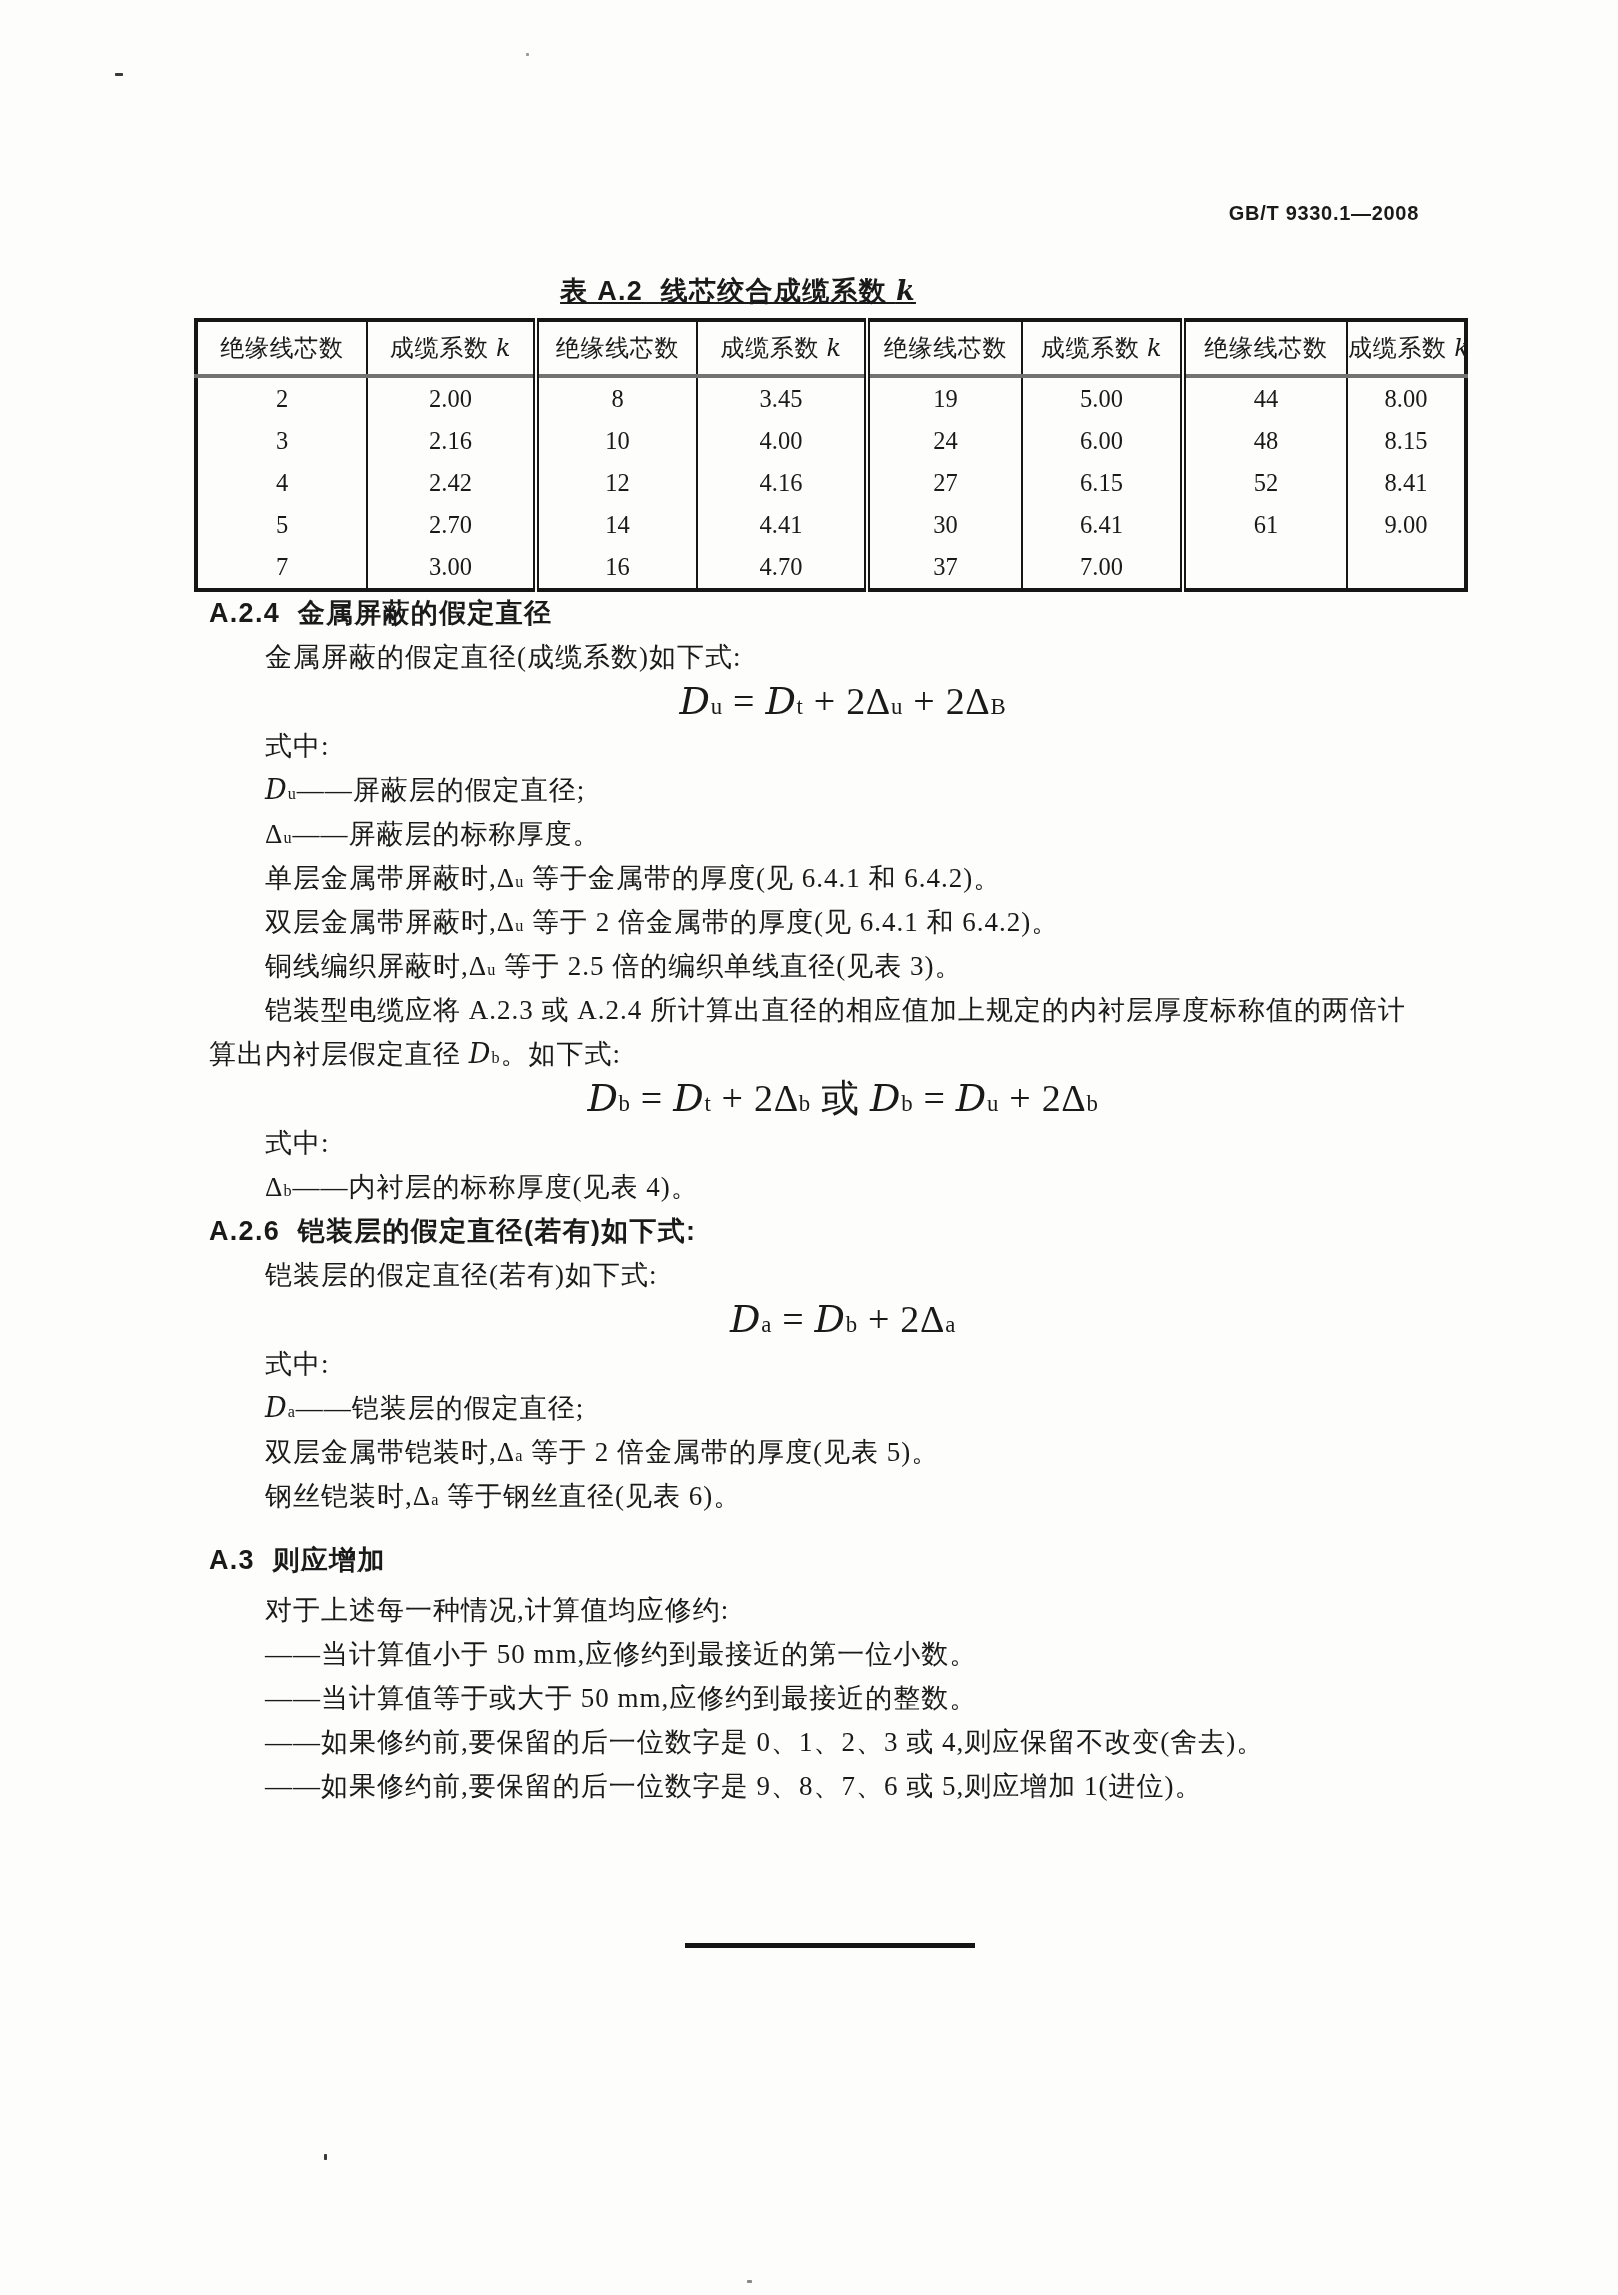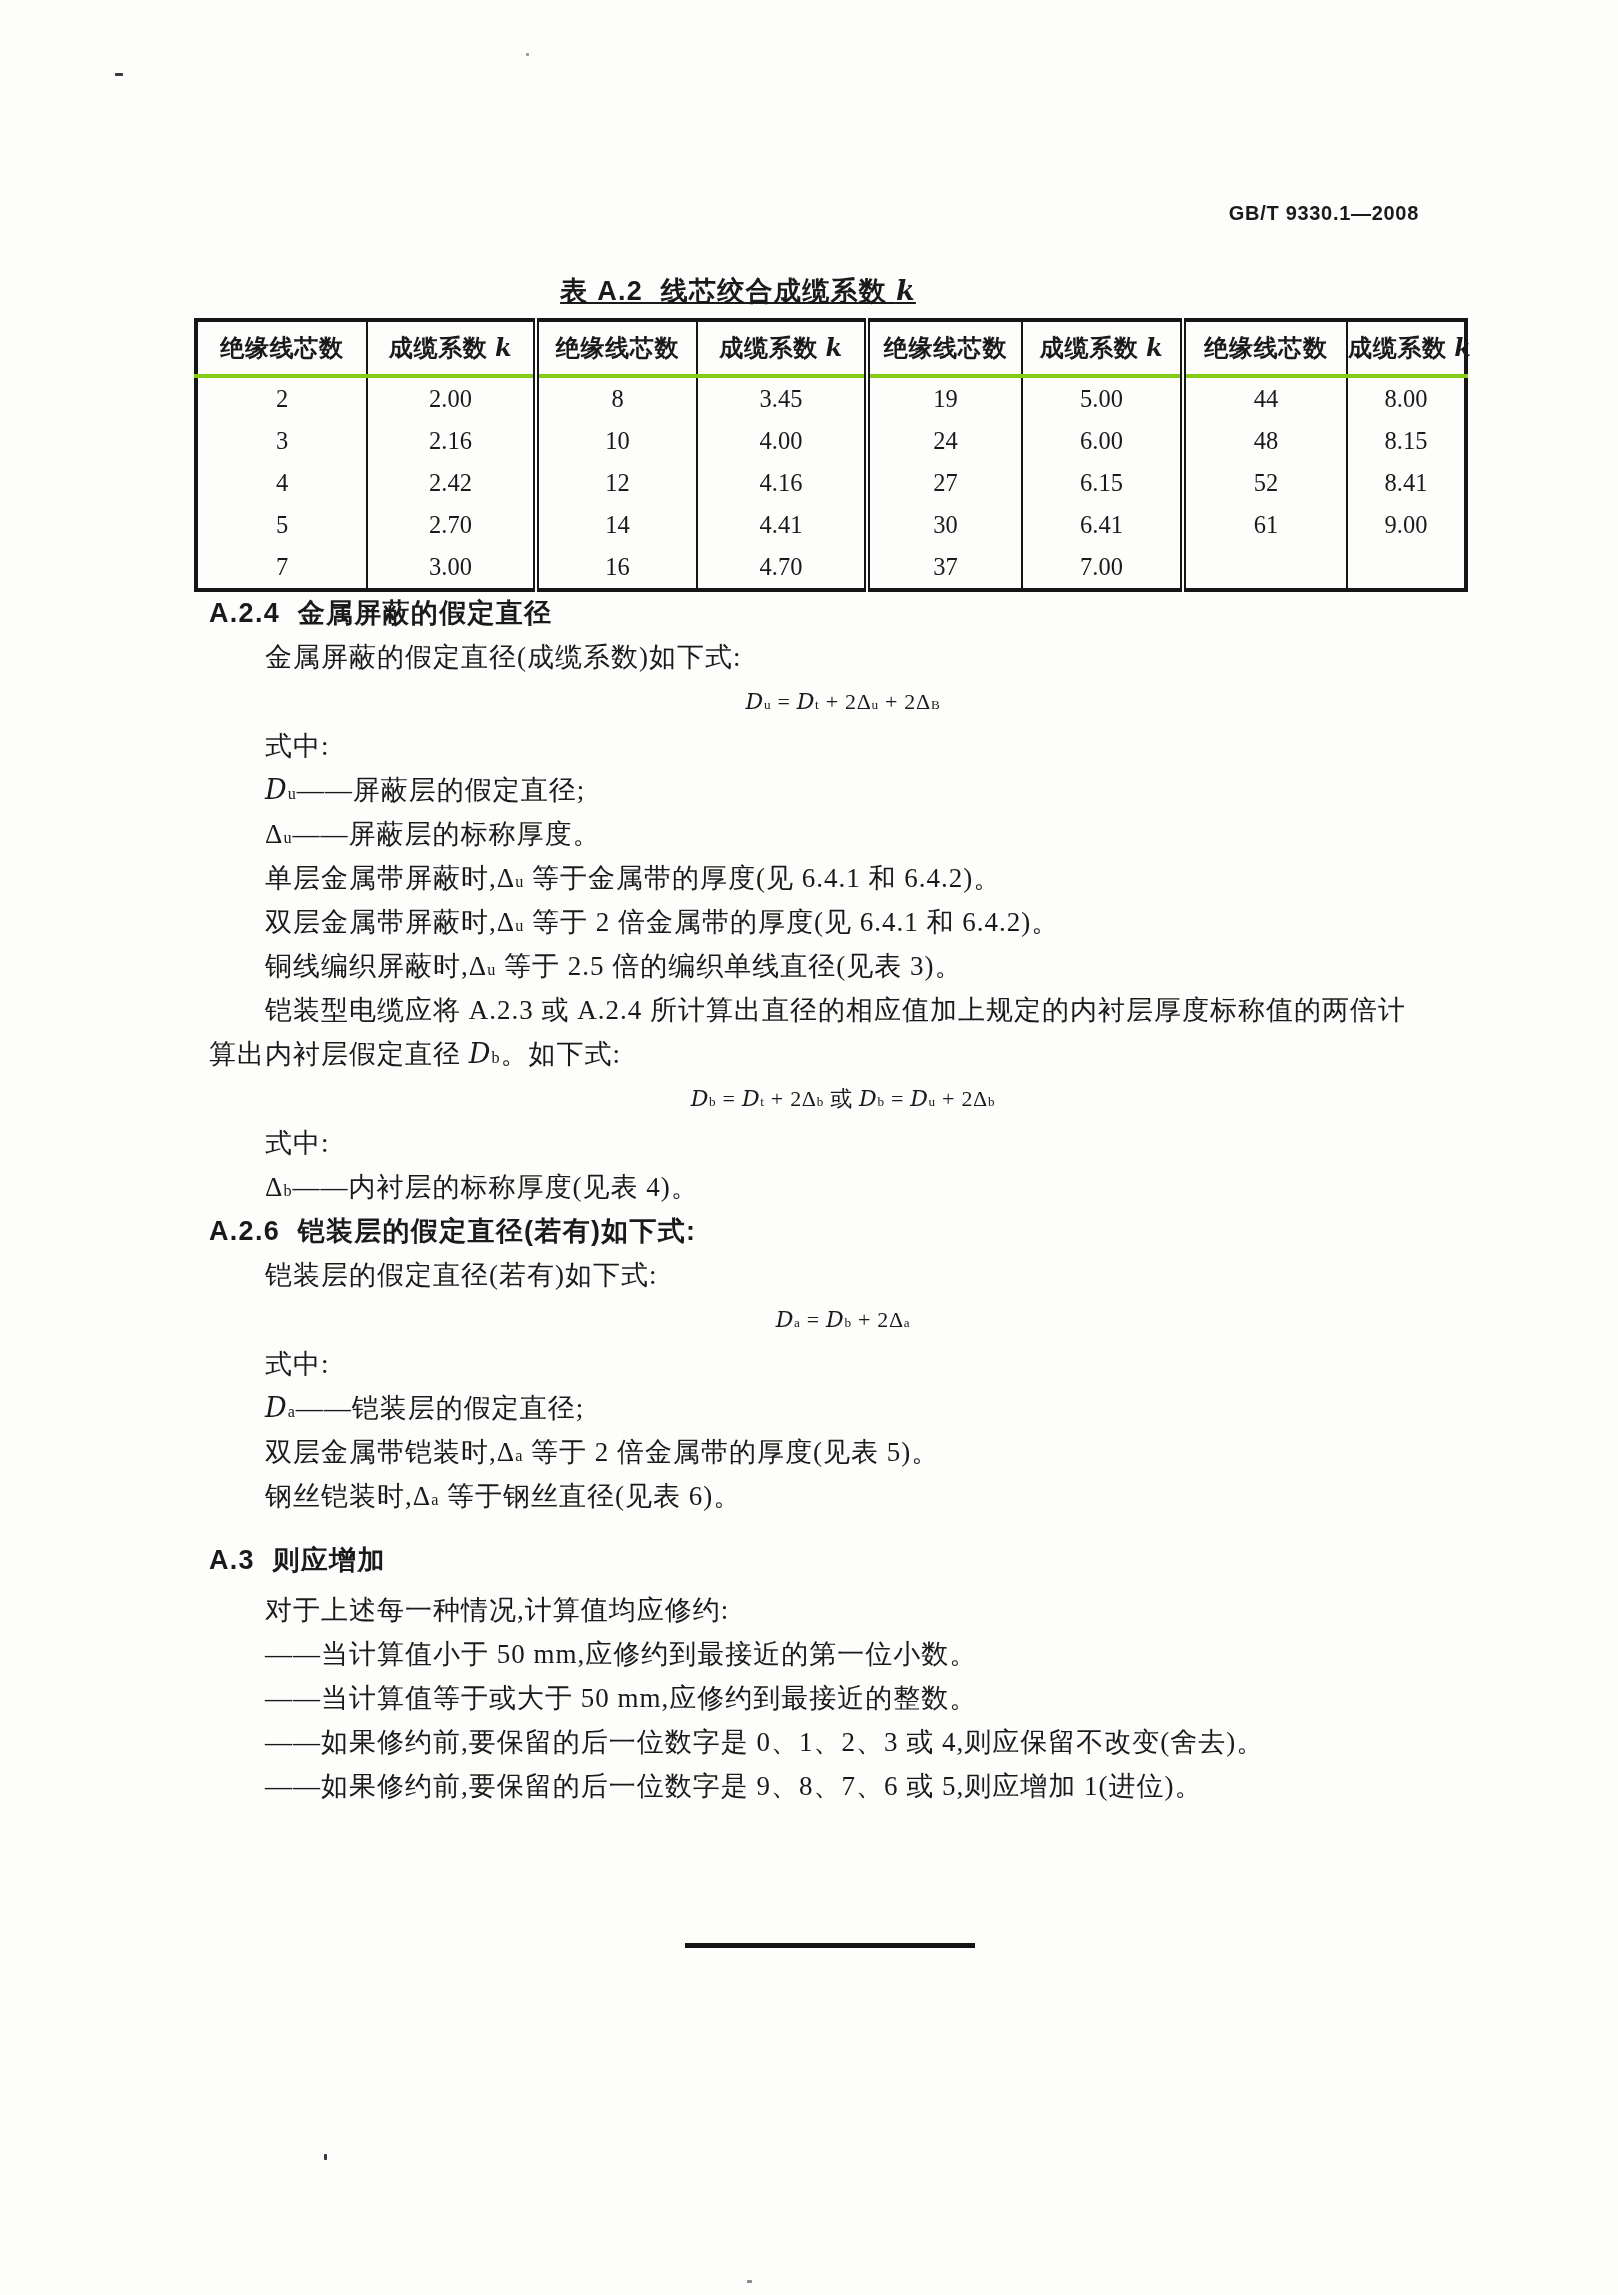--- a/index.html
+++ b/index.html
@@ -40,23 +40,23 @@
     left:194px;
     top:318px;
     width:1269px;
     border-collapse:collapse;
     table-layout:fixed;
     border:4.6px solid #161616;
   }
   table.coef th{
     height:52px;
     font-family:"Liberation Sans", sans-serif;
-    font-weight:bold;
+    font-weight:normal;
     font-size:24px;
-    border-bottom:4px solid #84cc16;
+    border-bottom:4px solid #737373;
     letter-spacing:0.7px;
   }
   table.coef td{
     height:42px;
     font-size:24.5px;
     font-family:"Liberation Serif", serif;
   }
   table.coef th, table.coef td{
     text-align:center;
     vertical-align:middle;
@@ -81,21 +81,21 @@
   .indent{padding-left:56px;}
   .sec-h{
     font-family:"Liberation Sans", sans-serif;
     font-weight:bold;
     font-size:27px;
     line-height:44px;
     white-space:pre;
     letter-spacing:1.3px;
   }
   .formula{
-    font-size:22px;
+    font-size:38px;
     line-height:45px;
     text-align:center;
     white-space:pre;
     letter-spacing:0.7px;
   }
   .content i, .table-title i, table.coef i{
     font-family:"DejaVu Serif", serif;
     font-style:italic;
   }
   .content sub, table.coef sub, .table-title sub{

